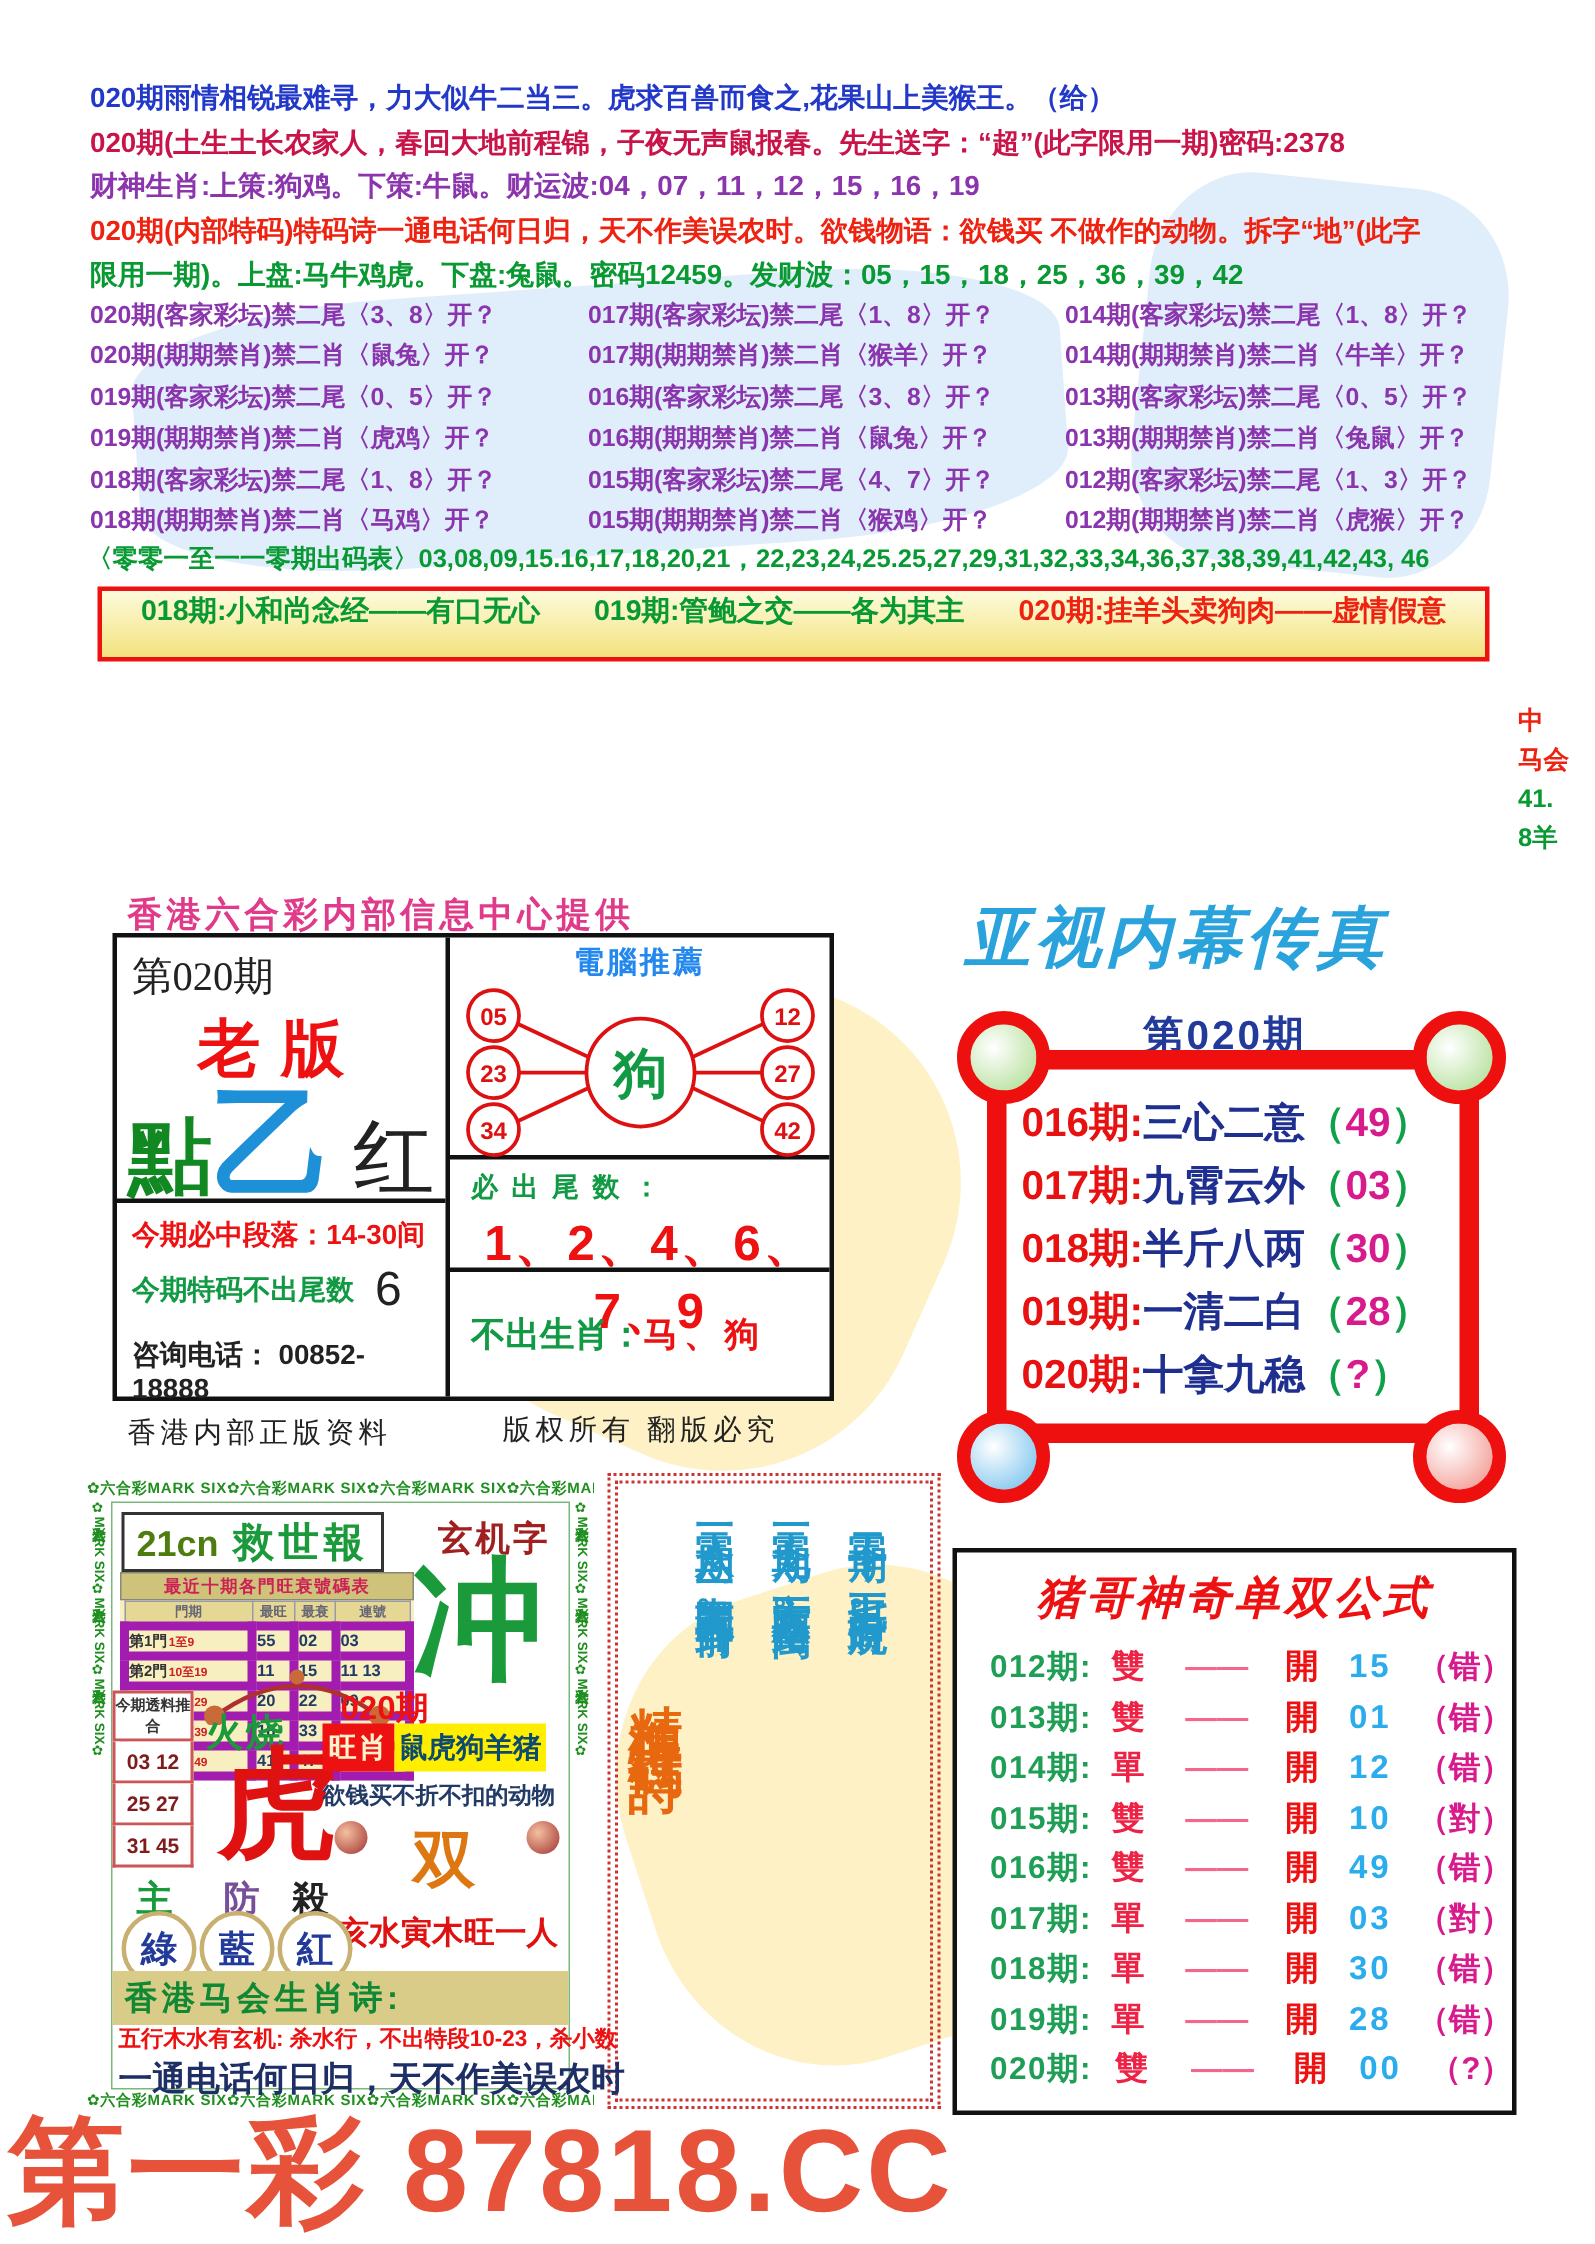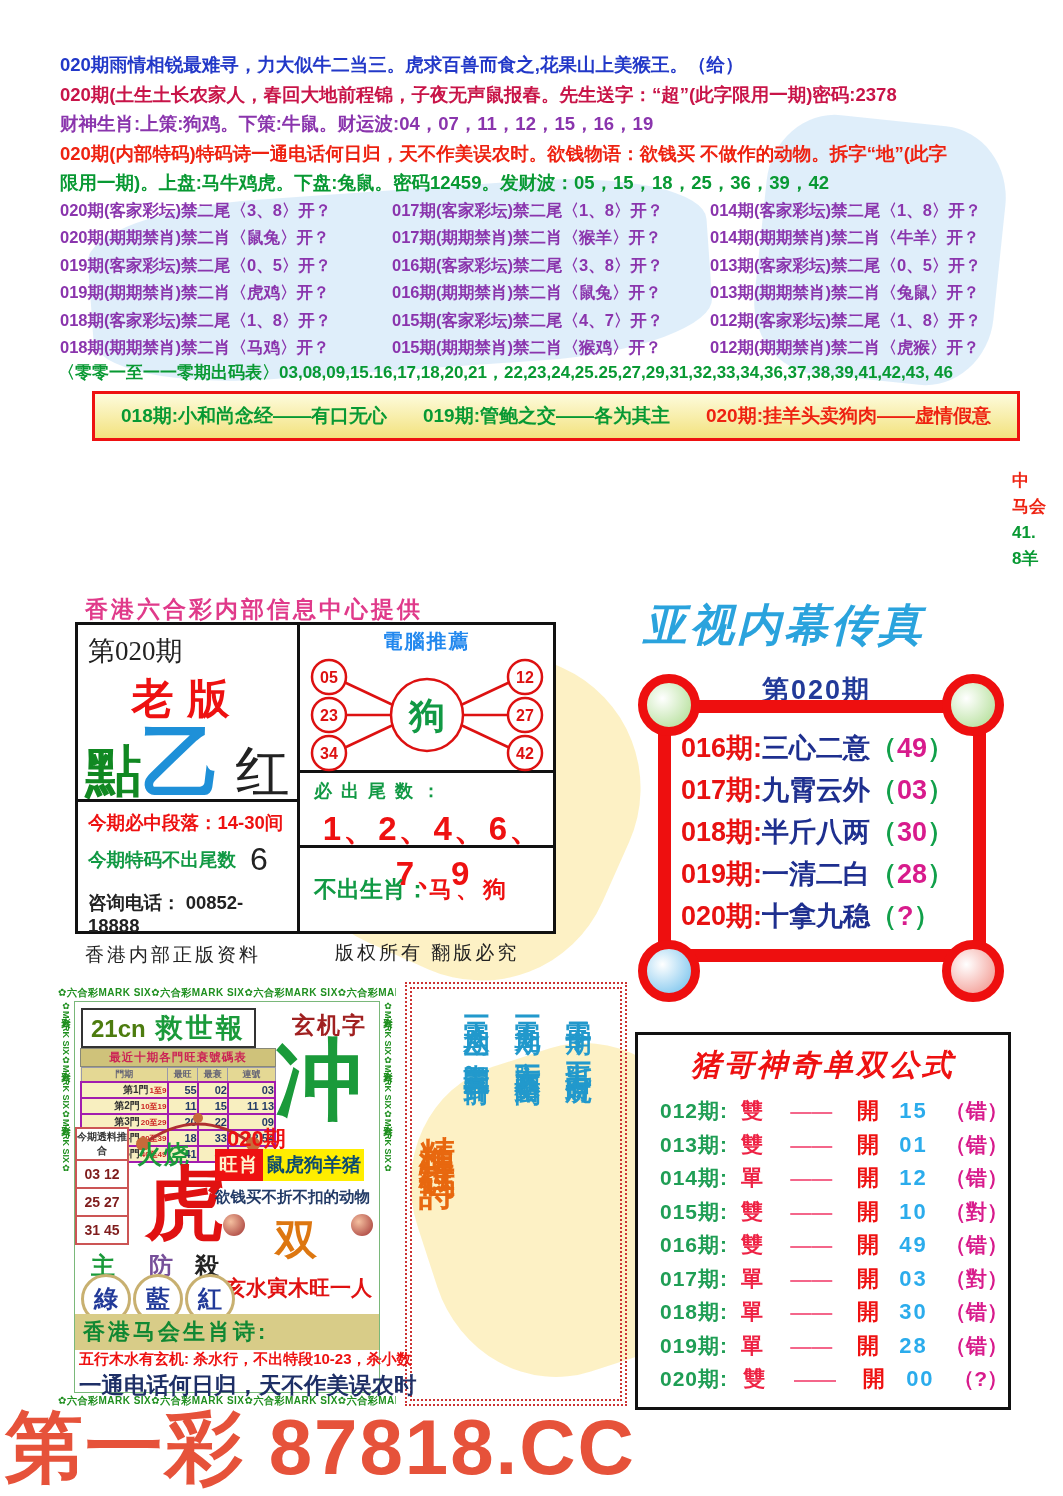--- a/index.html
+++ b/index.html
@@ -19,22 +19,22 @@
   .c-blue{color:#2238c8}.c-crimson{color:#c81448}.c-purple{color:#8a35ad}
   .c-red{color:#ee2211}.c-green{color:#089933}
 
   .ban{display:grid;grid-template-columns:332px 318px 296px;
        font-size:16.5px;font-weight:600;color:#8a35ad;line-height:27.4px;white-space:nowrap;}
 
   .outline{font-size:17px;font-weight:600;color:#089933;white-space:nowrap;}
 
   .idioms{width:928px;height:50px;border:3px solid #ee1111;
           background:linear-gradient(180deg,#fdfbdc,#f3e27e);
-          display:flex;align-items:center;justify-content:space-between;
-          padding:0 26px;box-sizing:border-box;font-size:19px;font-weight:700;white-space:nowrap;margin-left:27px;}
+          display:flex;justify-content:space-between;
+          padding:0 26px;box-sizing:border-box;font-size:19px;font-weight:700;white-space:nowrap;}
 
   .insider{width:952px;font-size:17.5px;font-weight:600;color:#3a66cc;line-height:29.5px;text-align:justify;}
   .sideitem{font-size:17px;font-weight:700;line-height:26px;}
 
   .sechdr{font-size:23px;font-weight:800;color:#e03a8a;letter-spacing:3px;white-space:nowrap;}
 
   
   .card{width:481px;height:312px;border:3px solid #111;box-sizing:border-box;display:flex;background:#fff;}
   .card-left{width:222px;border-right:3px solid #111;box-sizing:border-box;display:flex;flex-direction:column;}
   .card-right{flex:1;display:flex;flex-direction:column;}
@@ -103,21 +103,21 @@
   .mark-inner{position:absolute;left:16px;top:16px;width:306px;height:392px;border:1px solid #7ab87a;box-sizing:border-box;}
   .paper-title{position:absolute;left:6px;top:6px;border:2px solid #333;padding:0 8px;white-space:nowrap;}
   .pt-blue{color:#4d7c0f;font-size:24px;font-weight:800;}
   .pt-green{color:#1a9a3a;font-size:27px;font-weight:800;letter-spacing:3px;margin-left:10px;}
   .mystery-label{position:absolute;right:12px;top:8px;color:#a02020;font-size:23px;font-weight:800;letter-spacing:2px;}
   .mystery-char{position:absolute;right:16px;top:34px;color:#1a9a3a;font-size:88px;font-weight:800;line-height:1;}
   .mcaption{background:#cfc27a;color:#cc2255;font-size:11.5px;font-weight:800;text-align:center;
             border:1px solid #887;padding:1px 0;letter-spacing:1px;}
   .mtable{border-collapse:collapse;width:100%;background:#f8efc0;}
   .mtable th{background:#e4d894;color:#667;font-size:9px;font-weight:700;border:1px solid #99a;padding:0;}
-  .mtable td{border:2px solid #a21caf;font-size:11px;color:#223a66;font-weight:700;text-align:right;padding:0;height:13px;}
+  .mtable td{border:6px solid #a21caf;font-size:11px;color:#223a66;font-weight:700;text-align:left;padding:0;height:13px;}
   .gate{font-size:10px;color:#333;}
   .rng{font-size:8px;color:#cc2222;margin-left:1px;}
   .tips{position:absolute;left:0px;top:125px;width:54px;}
   .tips-label{border:2px solid #cc5555;font-size:10px;color:#333;font-weight:700;text-align:center;background:#fff;padding:1px 0;}
   .tips-cell{border:2px solid #cc5555;border-top:none;font-size:14px;font-weight:800;color:#7f1d1d;text-align:center;padding:5px 0;background:#fff;}
   .fire{position:absolute;left:62px;top:136px;color:#1a9a3a;font-size:25px;font-weight:800;letter-spacing:2px;}
   .tiger{position:absolute;left:70px;top:162px;color:#e01111;font-size:80px;font-weight:800;font-family:"Liberation Serif","DejaVu Serif",serif;line-height:1;}
   .m-issue{position:absolute;left:152px;top:122px;color:#ee1111;font-size:22px;font-weight:700;}
   .wangrow{position:absolute;left:140px;top:147px;display:flex;}
   .wang-label{background:#ee1111;color:#fff3cc;font-size:19px;font-weight:800;padding:3px 4px;letter-spacing:1px;}
@@ -164,21 +164,21 @@
     <div>017期(期期禁肖)禁二肖〈猴羊〉开？</div>
     <div>014期(期期禁肖)禁二肖〈牛羊〉开？</div>
     <div>019期(客家彩坛)禁二尾〈0、5〉开？</div>
     <div>016期(客家彩坛)禁二尾〈3、8〉开？</div>
     <div>013期(客家彩坛)禁二尾〈0、5〉开？</div>
     <div>019期(期期禁肖)禁二肖〈虎鸡〉开？</div>
     <div>016期(期期禁肖)禁二肖〈鼠兔〉开？</div>
     <div>013期(期期禁肖)禁二肖〈兔鼠〉开？</div>
     <div>018期(客家彩坛)禁二尾〈1、8〉开？</div>
     <div>015期(客家彩坛)禁二尾〈4、7〉开？</div>
-    <div>012期(客家彩坛)禁二尾〈1、8〉开？</div>
+    <div>012期(客家彩坛)禁二尾〈1、3〉开？</div>
     <div>018期(期期禁肖)禁二肖〈马鸡〉开？</div>
     <div>015期(期期禁肖)禁二肖〈猴鸡〉开？</div>
     <div>012期(期期禁肖)禁二肖〈虎猴〉开？</div>
   </div>
 
   <div class="abs z1 outline" style="left:58px;top:361px;">〈零零一至一一零期出码表〉03,08,09,15.16,17,18,20,21，22,23,24,25.25,27,29,31,32,33,34,36,37,38,39,41,42,43, 46</div>
 
   <div class="abs z1 idioms" style="left:65px;top:391px;">
     <span class="c-green">018期:小和尚念经——有口无心</span>
     <span class="c-green">019期:管鲍之交——各为其主</span>

